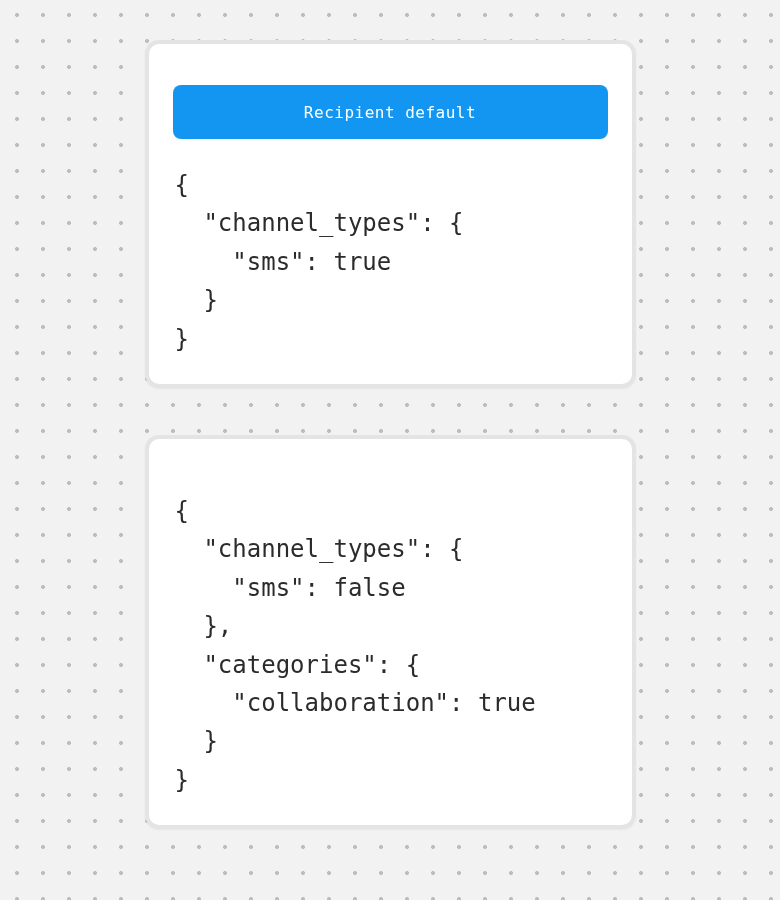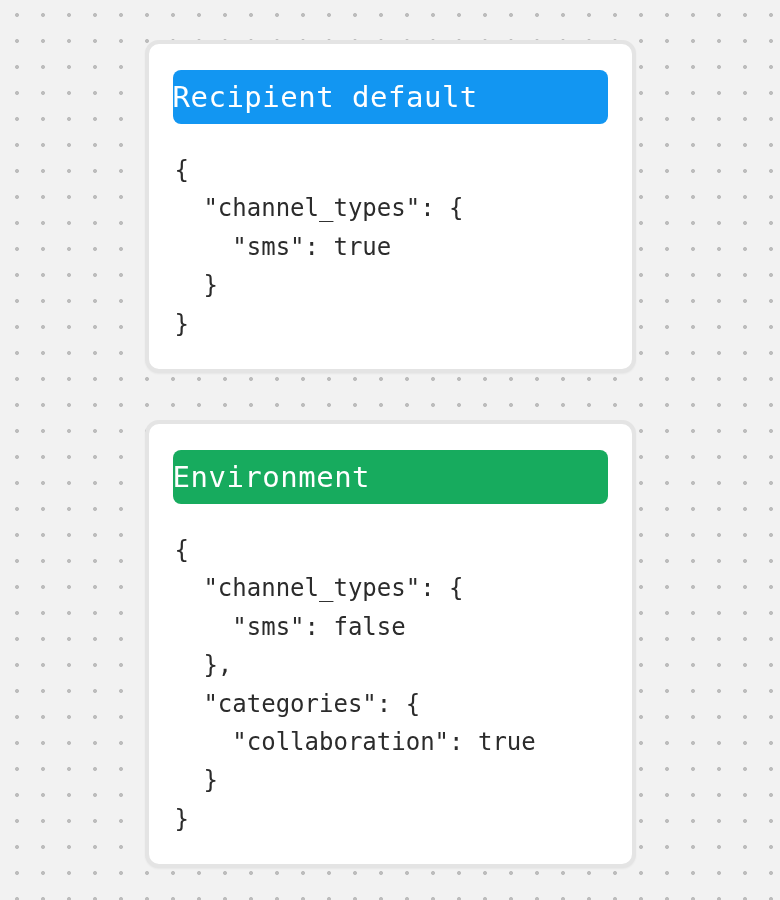--- a/index.html
+++ b/index.html
@@ -33,24 +33,25 @@
     border: 4px solid #E4E4E4;
     border-radius: 14px;
     padding: 26px 24px 26px;
     box-shadow: 0 1px 2px rgba(0,0,0,0.05);
   }
   .card-header {
     height: 54px;
     border-radius: 8px;
     display: flex;
     align-items: center;
-    justify-content: flex-start;
+    justify-content: center;
     color: #FFFFFF;
-    font-size: 29px;
+    font-size: 16px;
     letter-spacing: 0.5px;
+    margin-top: 15px;
   }
   .code {
     margin: 27px 0 0 2px;
     font-family: "DejaVu Sans Mono", "Liberation Mono", monospace;
     font-size: 24px;
     line-height: 38.4px;
     color: #2B2B2B;
     white-space: pre;
   }
 </style>
@@ -64,23 +65,20 @@
       <span>Recipient default</span>
     </div>
     <pre class="code">{
   "channel_types": {
     "sms": true
   }
 }</pre>
   </div>
 
   <div class="card">
-    <div class="card-header" style="background-color: rgb(23, 171, 94);">
-      <span>Environment</span>
-    </div>
     <pre class="code">{
   "channel_types": {
     "sms": false
   },
   "categories": {
     "collaboration": true
   }
 }</pre>
   </div>
 

